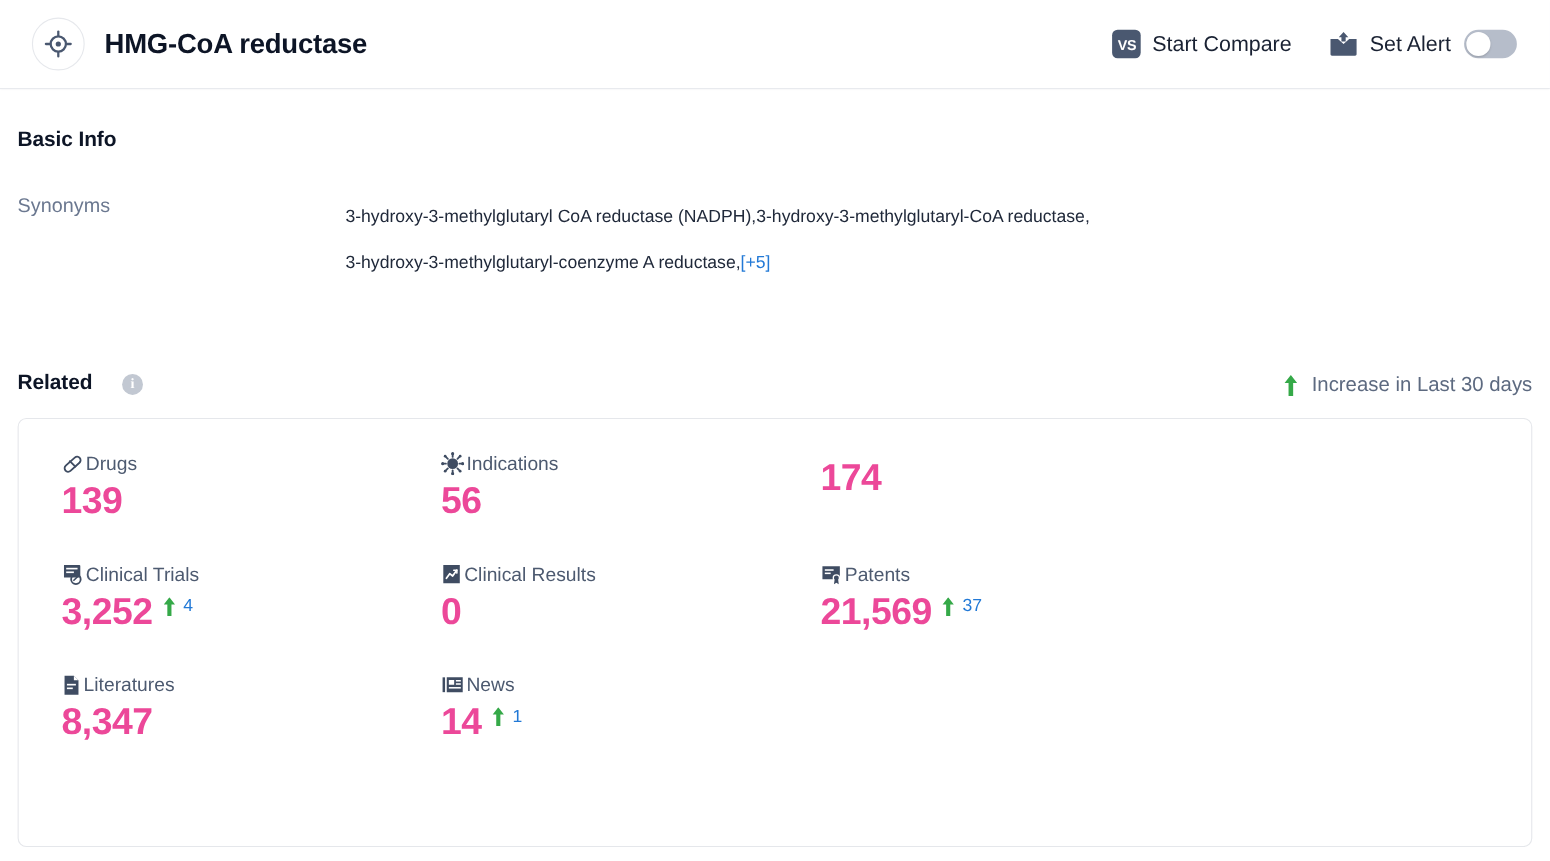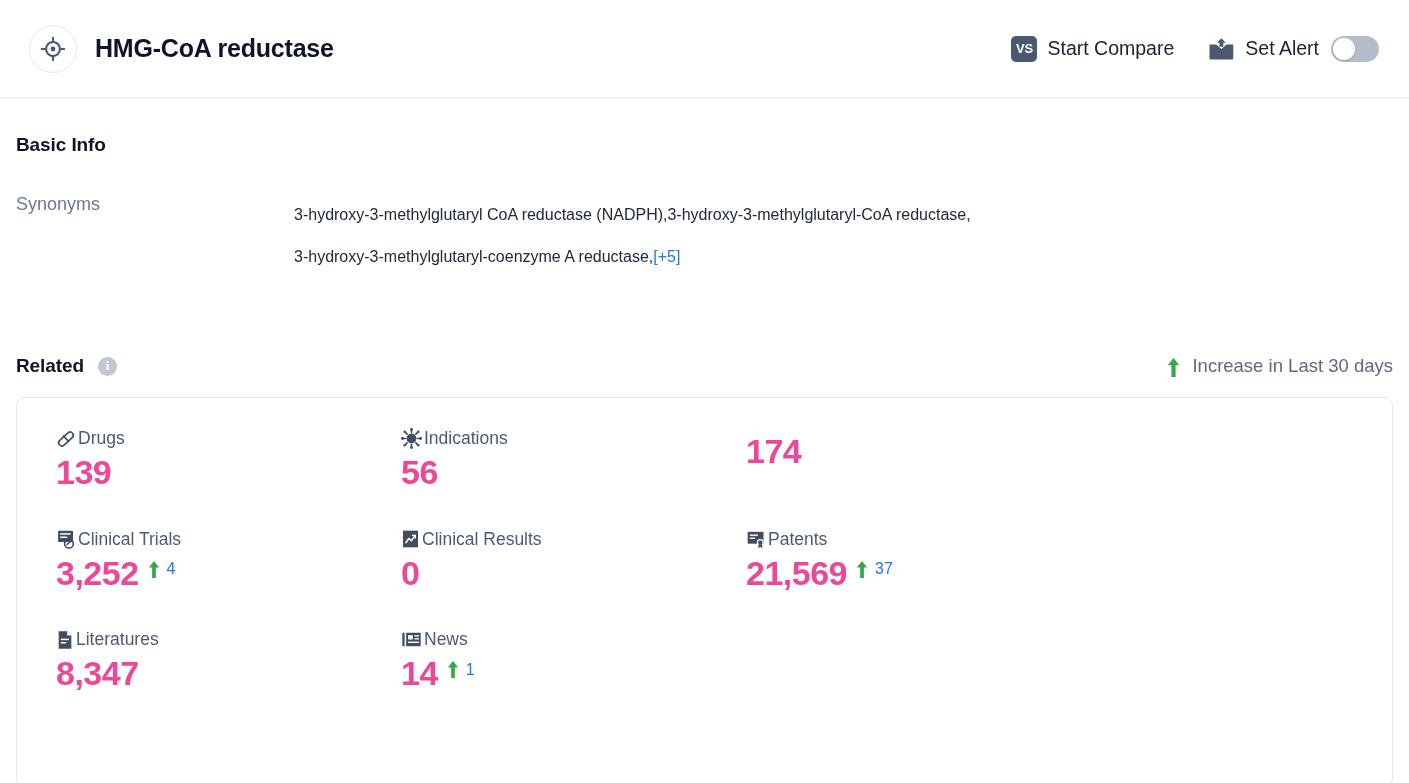--- a/index.html
+++ b/index.html
@@ -10,21 +10,21 @@
     height: 783px;
     background: #ffffff;
     font-family: "Liberation Sans", sans-serif;
     color: #1a2230;
     overflow: hidden;
   }
 
   
   .app-header {
     position: relative;
-    height: 98px;
+    height: 81px;
     display: flex;
     align-items: center;
     padding: 0 30px 0 29px;
     background: #ffffff;
     border-bottom: 1px solid #e8eaee;
     box-shadow: 0 1px 2px rgba(20,30,50,0.04);
   }
 
   .title-group {
     display: flex;
@@ -120,20 +120,21 @@
     font-weight: bold;
     color: #0d1526;
     letter-spacing: -0.1px;
   }
 
   .basic-info { padding-top: 36px; }
 
   .info-row {
     display: flex;
     margin-top: 38px;
+    gap: 20px;
   }
 
   .info-label {
     width: 278px;
     flex: none;
     font-size: 18px;
     color: #6b7890;
     line-height: 1.15;
   }
 
@@ -152,21 +153,21 @@
   
   .related-head {
     display: flex;
     align-items: center;
     margin-top: 77px;
   }
 
   .related-title-group {
     display: flex;
     align-items: center;
-    gap: 14px;
+    gap: 27px;
   }
 
   .info-badge {
     width: 19px;
     height: 19px;
     border-radius: 50%;
     background: #c2c8d2;
     color: #ffffff;
     font-size: 13px;
     font-weight: bold;

